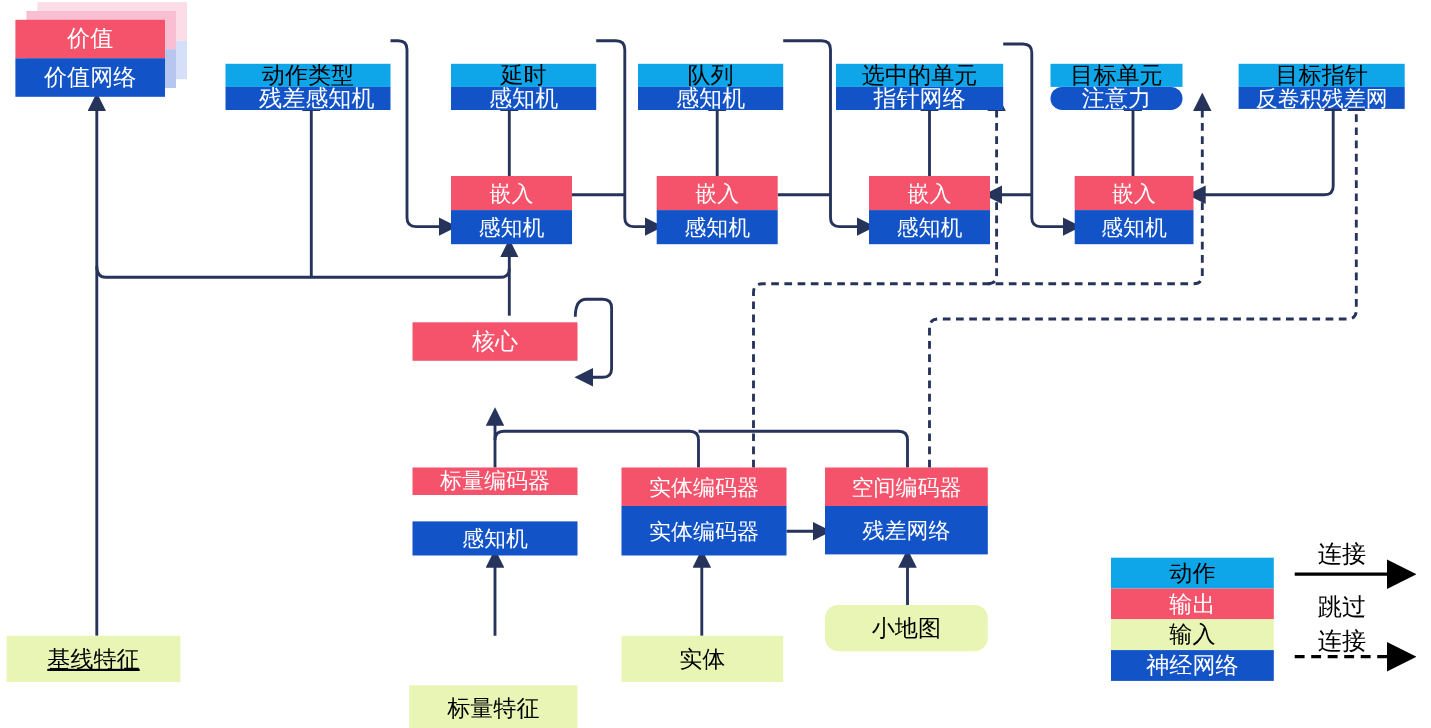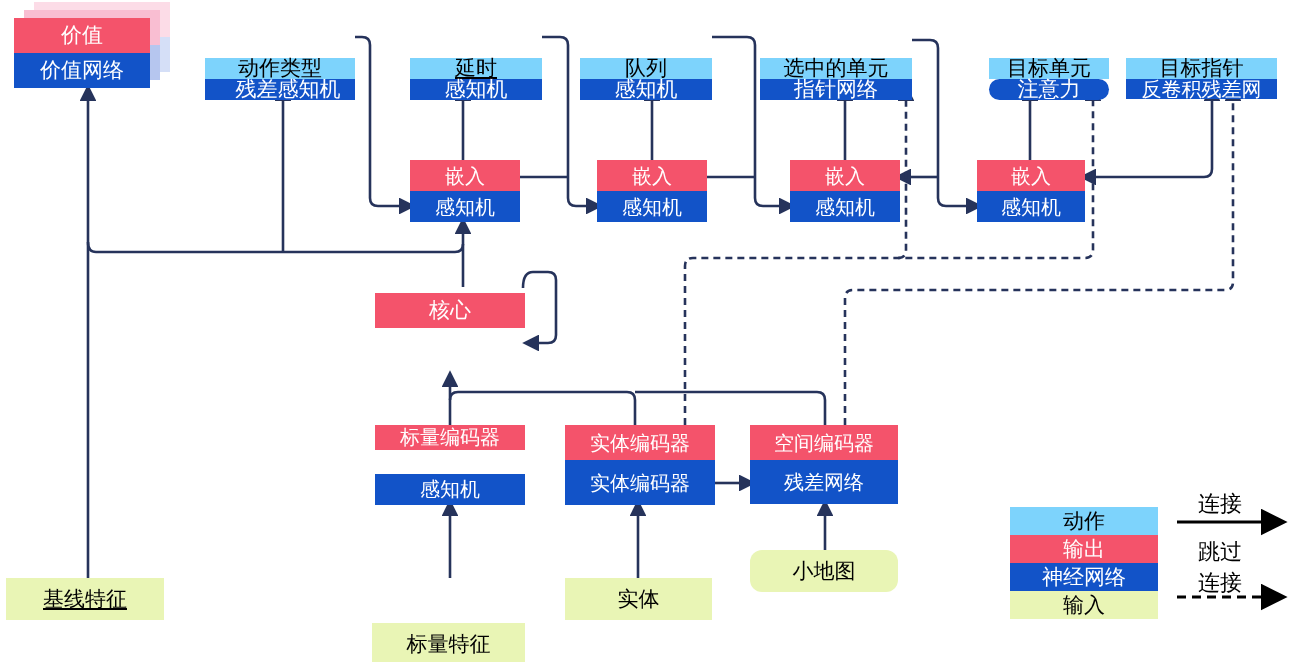--- a/index.html
+++ b/index.html
@@ -2,21 +2,21 @@
 <html><head>
 <meta charset="utf-8">
 <style>
   html,body{margin:0;padding:0;background:#ffffff;}
   .stage{position:relative;width:1301px;height:662px;background:#ffffff;overflow:hidden;
          font-family:"DejaVu Serif","Liberation Serif",serif;}
   .wires{position:absolute;left:0;top:0;z-index:1;}
   .node{position:absolute;z-index:3;display:flex;flex-direction:column;text-align:left;}
   .sec{display:flex;align-items:center;justify-content:center;font-size:21px;line-height:1;}
   .sec.small{font-size:20px;}
-  .yellow{background:#7dd3fc;color:#000;margin-top:40px;}
+  .yellow{background:#0ea5e9;color:#000;margin-top:40px;}
   .red{background:#F4536B;color:#fff;}
   .blue{background:#1253C8;color:#fff;}
   .green{background:#E9F5B5;color:#000;}
   .ghost{position:absolute;z-index:2;display:flex;flex-direction:column;}
   .ghost .g-top{flex:1;}
   .ghost .g-bot{flex:1;}
   .ghost.g1 .g-top{background:#F9BED2;} .ghost.g1 .g-bot{background:#B6C6EF;}
   .ghost.g2 .g-top{background:#FCDCE7;} .ghost.g2 .g-bot{background:#D5DFF7;}
   .input-box{position:absolute;z-index:3;background:#E9F5B5;color:#000;
              display:flex;align-items:center;justify-content:center;font-size:21px;}
@@ -85,32 +85,32 @@
 
   <div class="node" style="left:14px;top:18px;width:136px;height:70px;">
     <div class="sec red" style="height:35px;">价值</div>
     <div class="sec blue" style="height:35px;">价值网络</div>
   </div>
   <div class="node" style="left:205px;top:18px;width:150px;height:70px;">
     <div class="sec yellow" style="height:35px;">动作类型</div>
     <div class="sec blue" style="height:35px;padding-left:16px;">残差感知机</div>
   </div>
   <div class="node" style="left:410px;top:18px;width:132px;height:70px;">
-    <div class="sec yellow" style="height:35px;text-decoration:underline;">延时</div>
+    <div class="sec yellow" style="height:35px;">延时</div>
     <div class="sec blue" style="height:35px;">感知机</div>
   </div>
   <div class="node" style="left:580px;top:18px;width:132px;height:70px;">
     <div class="sec yellow" style="height:35px;">队列</div>
     <div class="sec blue" style="height:35px;">感知机</div>
   </div>
   <div class="node" style="left:760px;top:18px;width:152px;height:70px;">
     <div class="sec yellow" style="height:35px;">选中的单元</div>
     <div class="sec blue" style="height:35px;">指针网络</div>
   </div>
-  <div class="node" style="left:989px;top:18px;width:120px;height:70px;">
+  <div class="node" style="left:955px;top:18px;width:120px;height:70px;">
     <div class="sec yellow" style="height:35px;">目标单元</div>
     <div class="sec blue" style="height:35px;border-radius:12px;">注意力</div>
   </div>
   <div class="node" style="left:1126px;top:18px;width:151px;height:70px;">
     <div class="sec yellow" style="height:35px;">目标指针</div>
     <div class="sec blue small" style="height:35px;">反卷积残差网</div>
   </div>
 
   <div class="node" style="left:410px;top:160px;width:110px;height:62px;">
     <div class="sec red small" style="height:31px;">嵌入</div>
@@ -147,20 +147,20 @@
   </div>
 
   <div class="input-box" style="left:6px;top:578px;width:158px;height:42px;text-decoration:underline;">基线特征</div>
   <div class="input-box" style="left:372px;top:578px;width:153px;height:42px;margin-top:45px;">标量特征</div>
   <div class="input-box" style="left:565px;top:578px;width:147px;height:42px;">实体</div>
   <div class="input-box" style="left:750px;top:550px;width:148px;height:42px;border-radius:12px;">小地图</div>
 
   <div class="node" style="left:1010px;top:467px;width:148px;height:152px;">
     <div class="sec yellow legend-row" style="height:38px;">动作</div>
     <div class="sec red legend-row" style="height:38px;">输出</div>
+    <div class="sec green legend-row" style="height:38px;">输入</div>
     <div class="sec blue legend-row" style="height:38px;">神经网络</div>
-    <div class="sec green legend-row" style="height:38px;">输入</div>
   </div>
   <div class="legend-label" style="left:1180px;top:489px;width:80px;">连接</div>
   <div class="legend-label" style="left:1180px;top:537px;width:80px;">跳过</div>
   <div class="legend-label" style="left:1180px;top:568px;width:80px;">连接</div>
 
 </div>
 
 </body></html>

